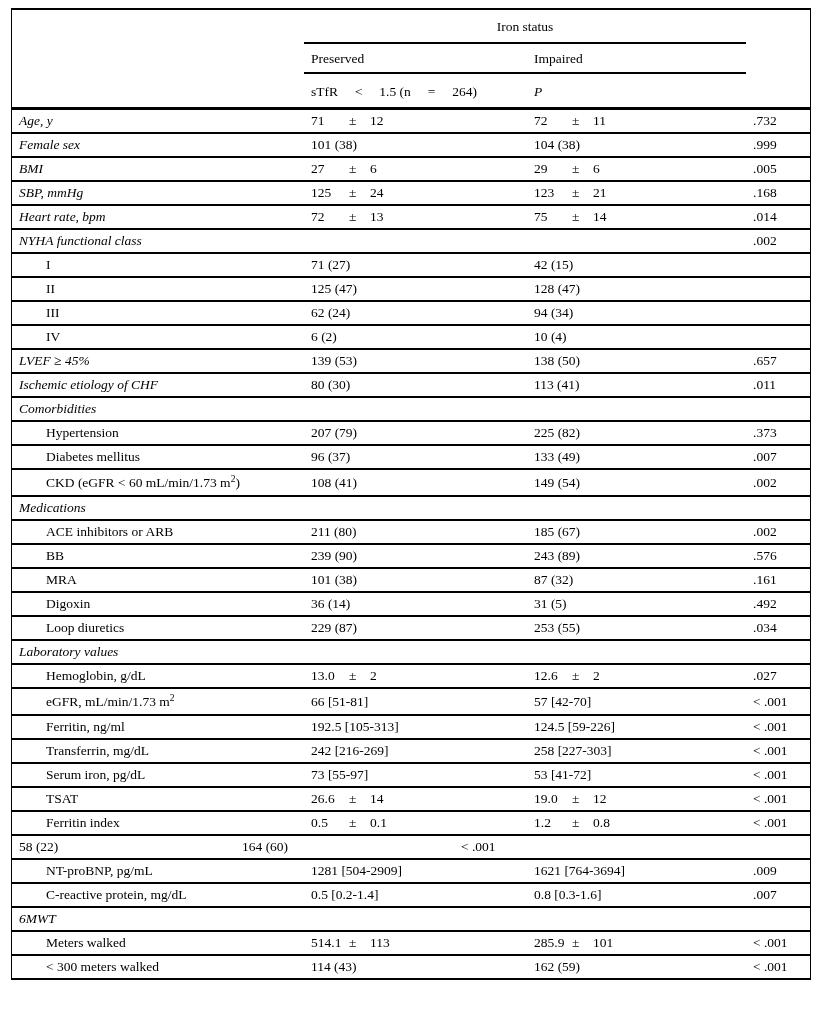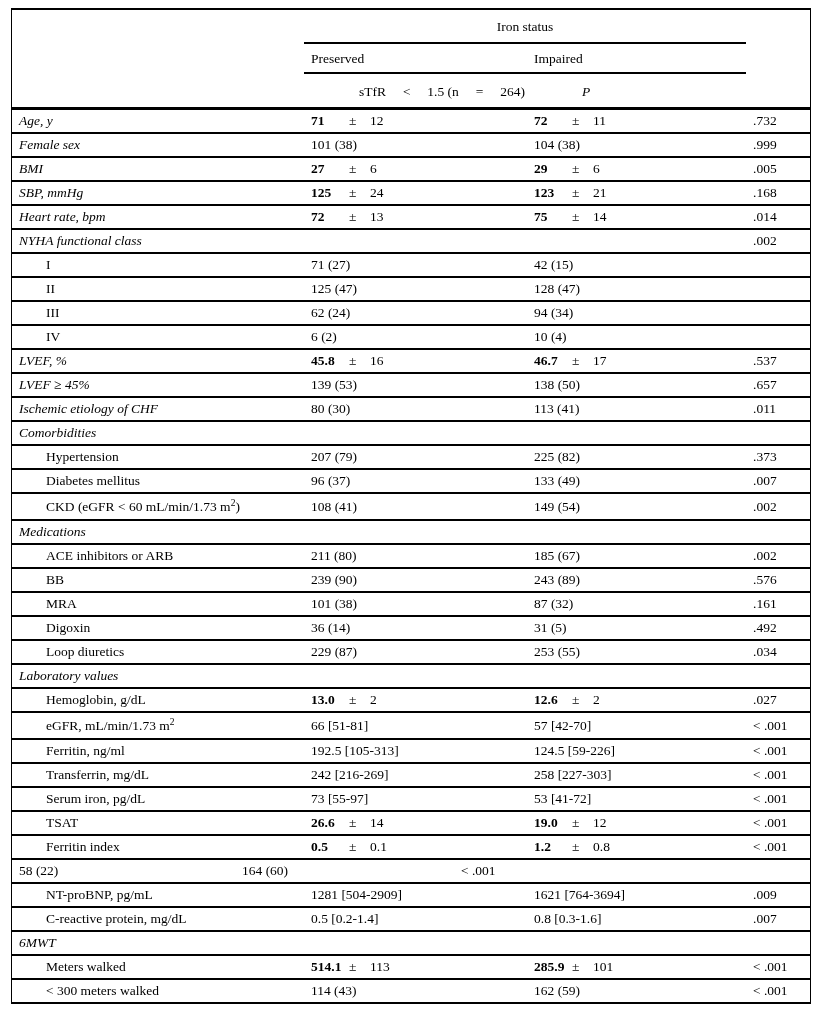--- a/index.html
+++ b/index.html
@@ -25,28 +25,28 @@
   .cp { flex: 1; padding-left: 7px; }
   .cgroup { width: 442px; }
   .hrow1 { height: 34px; align-items: flex-end; }
   .hrow1 .cgroup { border-bottom: 2px solid #000; text-align: center; padding-bottom: 7px; }
   .hrow2 { height: 30px; align-items: flex-end; }
   .hrow2 .cgroup { border-bottom: 2px solid #000; display: flex; align-items: flex-end; padding-bottom: 5px; }
   .hrow2 .c2 { width: 223px; padding-left: 7px; }
   .hrow2 .c3 { width: 219px; padding-left: 7px; }
   .hrow3 { height: 33px; align-items: flex-end; padding-bottom: 7px; }
   .thead { border-bottom: 3.5px solid #000; }
-  .pre { white-space: pre; margin-left: 48px; }
+  .pre { white-space: pre; }
   .italic { font-style: italic; }
   .row { display: flex; align-items: center; height: 24px; border-bottom: 2px solid #000; }
   .row.tall { height: 27px; }
   .row .c1.indent { padding-left: 34px; }
   .sup { font-size: 9.5px; vertical-align: super; line-height: 0; }
   .sup:empty, .aft:empty { display: none; }
-  .mean { display: inline-block; min-width: 38px; font-weight: bold; }
+  .mean { display: inline-block; min-width: 38px; }
   .pm { display: inline-block; min-width: 21px; }
 </style>
 </head>
 <body>
 
 <div class="tbl">
   <div class="thead">
     <div class="hrow hrow1">
       <div class="c c1"></div>
       <div class="c cgroup">
@@ -132,26 +132,20 @@
     <div class="c cp"></div>
   </div>
 
   <div class="row">
     <div class="c c1 indent"><span class="lbl">IV</span></div>
     <div class="c c2">6 (2)</div>
     <div class="c c3">10 (4)</div>
     <div class="c cp"></div>
   </div>
 
-  <div class="row">
-    <div class="c c1 italic"><span class="lbl">LVEF, %</span></div>
-    <div class="c c2"><span class="mean">45.8</span><span class="pm">±</span><span class="sd">16</span></div>
-    <div class="c c3"><span class="mean">46.7</span><span class="pm">±</span><span class="sd">17</span></div>
-    <div class="c cp">.537</div>
-  </div>
 
   <div class="row">
     <div class="c c1 italic"><span class="lbl">LVEF ≥ 45%</span></div>
     <div class="c c2">139 (53)</div>
     <div class="c c3">138 (50)</div>
     <div class="c cp">.657</div>
   </div>
 
   <div class="row">
     <div class="c c1 italic"><span class="lbl">Ischemic etiology of CHF</span></div>

